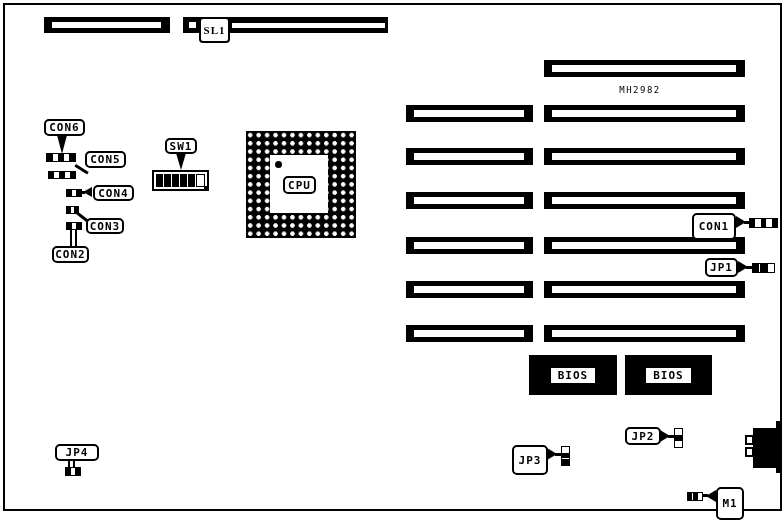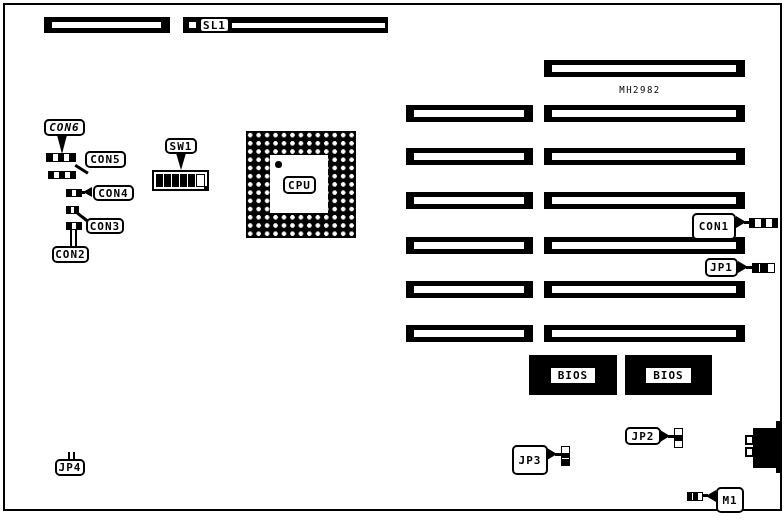--- a/index.html
+++ b/index.html
@@ -48,23 +48,23 @@
 
 <div class="board"></div>
 
 <div class="slot" style="left:44px;top:17px;width:126px;height:16px;">
   <div class="stripe"></div>
 </div>
 <div class="slot" style="left:183px;top:17px;width:205px;height:16px;">
   <div class="abs" style="left:6px;top:5px;width:7px;height:6px;background:#fff;"></div>
   <div class="abs" style="left:49px;right:3px;top:6px;bottom:5px;background:#fff;"></div>
 </div>
-<div class="label-box" style="left:199px;top:17px;width:31px;height:16px;border-radius:4px;">SL1</div>
-
-<div class="label-box" style="left:44px;top:119px;width:41px;height:17px;font-style:italic;">CON6</div>
+<div class="label-box" style="left:199px;top:17px;width:31px;height:26px;border-radius:4px;font-family:Liberation Serif, serif;">SL1</div>
+
+<div class="label-box" style="left:44px;top:119px;width:41px;height:17px;">CON6</div>
 <div class="tri-down" style="left:57px;top:135px;border-top-width:19px;"></div>
 <div class="hdr" style="left:46px;top:153px;width:30px;height:9px;">
   <div class="c b"></div>
     <div class="c w"></div>
     <div class="c b"></div>
     <div class="c w"></div>
     <div class="c b"></div>
 </div>
 
 <div class="label-box" style="left:85px;top:151px;width:41px;height:17px;">CON5</div>
@@ -182,21 +182,21 @@
     <div class="c w" style="border-left:1px solid #000;"></div>
 </div>
 
 <div class="bios" style="left:529px;top:355px;width:88px;height:40px;">
   <span>BIOS</span>
 </div>
 <div class="bios" style="left:625px;top:355px;width:87px;height:40px;">
   <span>BIOS</span>
 </div>
 
-<div class="label-box" style="left:55px;top:459px;width:30px;height:17px;">JP4</div>
+<div class="label-box" style="left:55px;top:444px;width:44px;height:17px;">JP4</div>
 <div class="dline" style="left:68px;top:452px;height:15px;"></div>
 <div class="hdr" style="left:65px;top:467px;width:16px;height:9px;">
   <div class="c b"></div>
     <div class="c w"></div>
     <div class="c b"></div>
 </div>
 
 <div class="label-box" style="left:512px;top:445px;width:36px;height:30px;">JP3</div>
 <div class="tri-right" style="left:547px;top:448px;"></div>
 <div class="stub" style="left:555px;top:453px;width:7px;"></div>
@@ -208,21 +208,21 @@
 
 <div class="label-box" style="left:625px;top:427px;width:36px;height:18px;">JP2</div>
 <div class="tri-right" style="left:660px;top:430px;"></div>
 <div class="stub" style="left:668px;top:435px;width:7px;"></div>
 <div class="hdr v" style="left:674px;top:428px;width:9px;height:20px;">
   <div class="c w"></div>
     <div class="c b"></div>
     <div class="c w"></div>
 </div>
 
-<div class="label-box" style="left:716px;top:487px;width:28px;height:26px;">M1</div>
+<div class="label-box" style="left:716px;top:487px;width:28px;height:33px;">M1</div>
 <div class="tri-left" style="left:706px;top:490px;"></div>
 <div class="stub" style="left:702px;top:494px;width:6px;"></div>
 <div class="hdr" style="left:687px;top:492px;width:16px;height:9px;">
   <div class="c b"></div>
     <div class="c b" style="border-left:1px solid #fff;"></div>
     <div class="c w" style="border-left:1px solid #000;"></div>
 </div>
 
 <div class="kb" style="left:753px;top:428px;width:23px;height:40px;"></div>
 <div class="kb" style="left:776px;top:421px;width:6px;height:52px;"></div>

